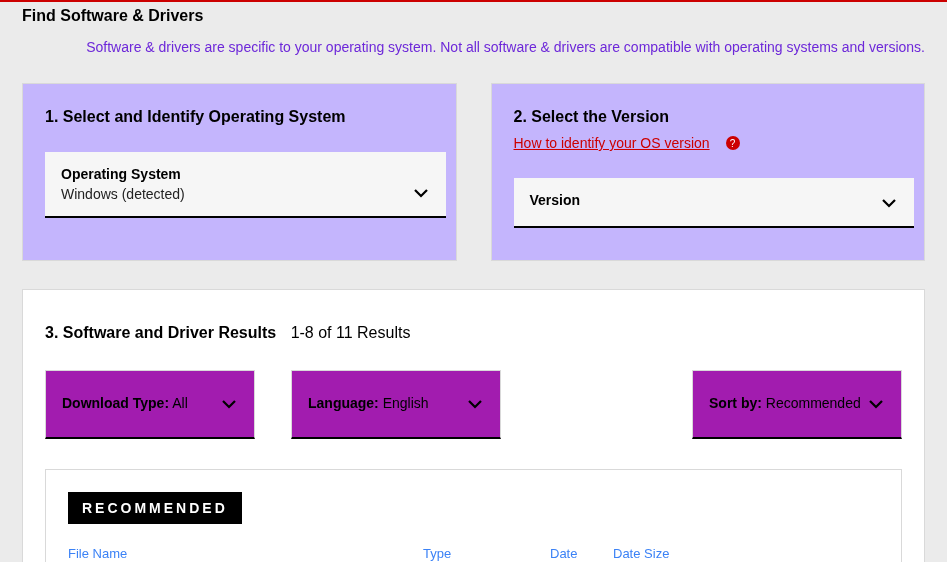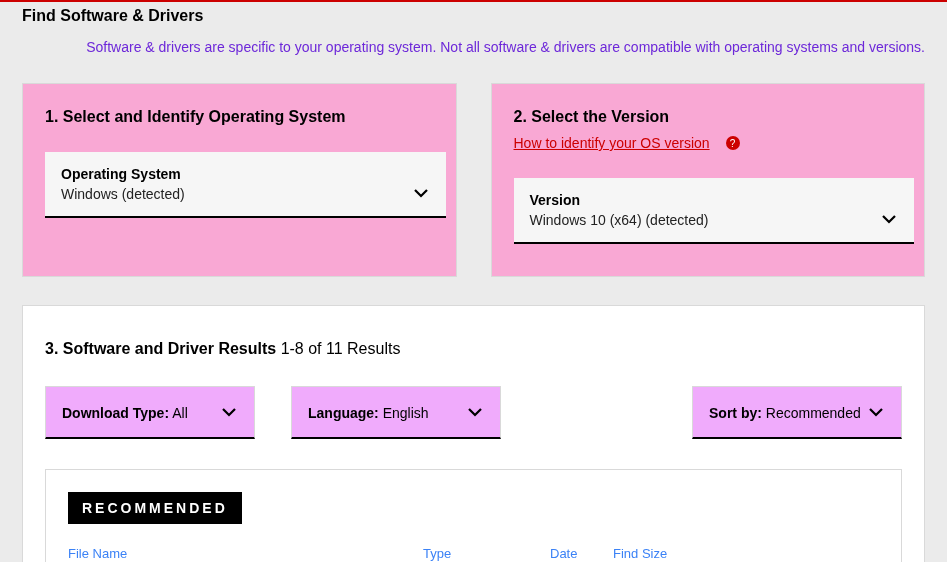--- a/index.html
+++ b/index.html
@@ -18,21 +18,21 @@
   }
   p.subtitle {
     font-size: 14px;
     color: #6d28d9;
     margin-bottom: 28px;
     text-align: right;
   }
   .steps-row { display: flex; gap: 34px; margin-bottom: 28px; }
   .step-card {
     flex: 1;
-    background: #f9a8d4;
+    background: #c4b5fd;
     border: 1px solid #d9d9d9;
     padding: 24px 10px 32px 22px;
   }
   .step-title {
     font-size: 16px;
     font-weight: bold;
     margin-bottom: 8px;
   }
   .help-link {
     font-size: 14px;
@@ -82,34 +82,35 @@
     border: 1px solid #d9d9d9;
     padding: 34px 22px 0 22px;
   }
   .results-header {
     font-size: 16px;
     font-weight: bold;
     margin-bottom: 28px;
   }
   .results-header .count {
     font-weight: normal;
+    margin-left: 10px;
   }
   .filter-row {
     display: flex;
     gap: 36px;
     margin-bottom: 30px;
   }
   .filter-box {
-    background: #f0abfc;
+    background: #a21caf;
     border: 1px solid #d9d9d9;
     border-bottom: 2px solid #000;
-    padding: 16px 16px;
+    padding: 24px 16px;
     display: flex;
     justify-content: space-between;
-    align-items: flex-end;
+    align-items: flex-start;
     cursor: pointer;
     min-width: 210px;
   }
   .filter-box .text { font-size: 14px; }
   .filter-box .text strong { font-weight: bold; }
   .filter-row .spacer { flex: 1; }
 
   .result-frame {
     border: 1px solid #d9d9d9;
     padding: 22px;
@@ -169,21 +170,20 @@
 
     <div class="step-card">
       <div class="step-title">2. Select the Version</div>
       <a href="#" class="help-link">
         <span>How to identify your OS version</span>
         <span class="q">?</span>
       </a>
       <div class="select-box">
         <div class="labels">
           <div class="lbl-title">Version</div>
-          <div class="lbl-value">Windows 10 (x64) (detected)</div>
         </div>
         <span class="chevron">
           <svg viewBox="0 0 24 24" width="18" height="18">
               <path d="M4 8 L12 16 L20 8" fill="none" stroke="#000" stroke-width="3"></path>
             </svg>
         </span>
       </div>
     </div>
 
   </div>
@@ -228,21 +228,21 @@
       </div>
     </div>
 
     <div class="result-frame">
       <div class="rec-badge">RECOMMENDED</div>
 
       <div class="table-head">
         <div class="col-name">File Name</div>
         <div class="col-type">Type</div>
         <div class="col-date">Date</div>
-        <div class="col-size">Find Size</div>
+        <div class="col-size">Date Size</div>
         <div class="col-dl"></div>
       </div>
 
       
     </div>
 
   </div>
 
 </div>
 

